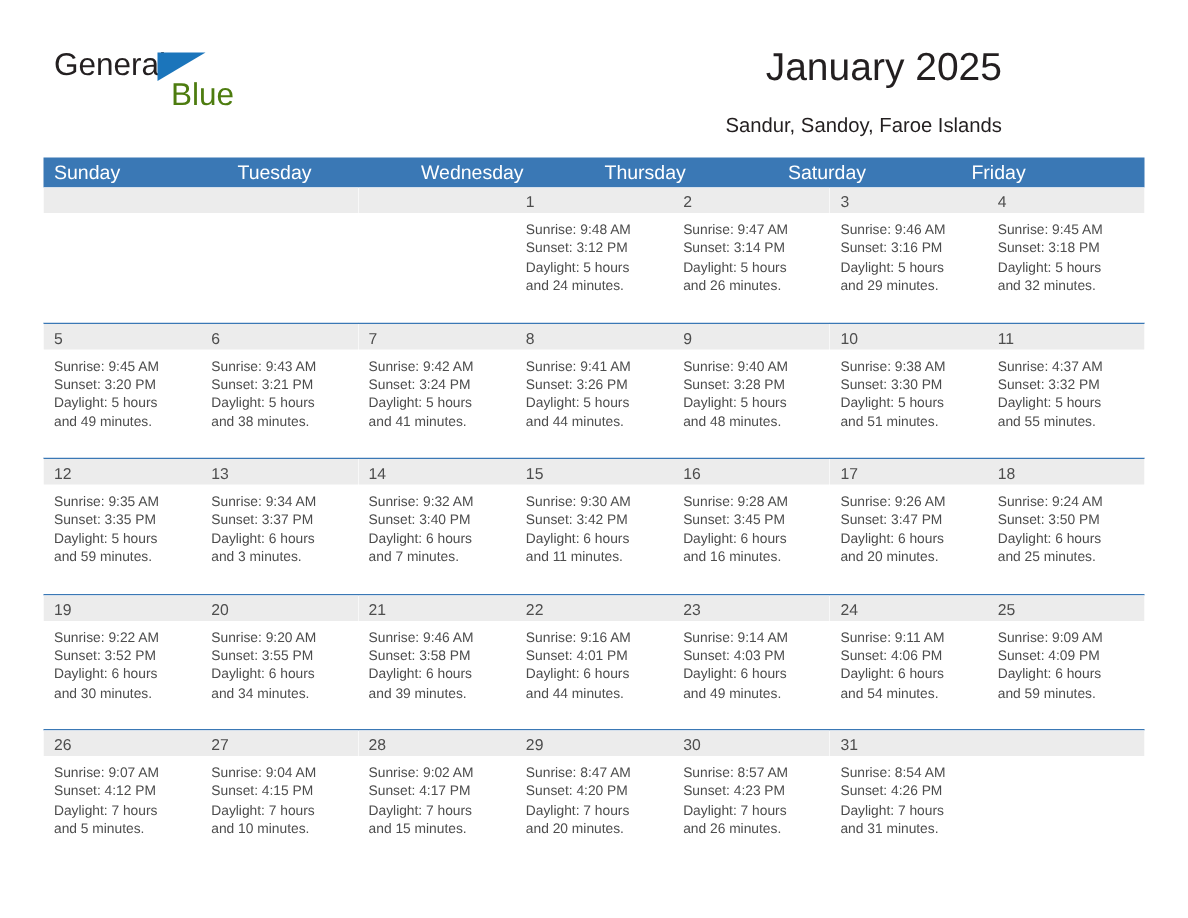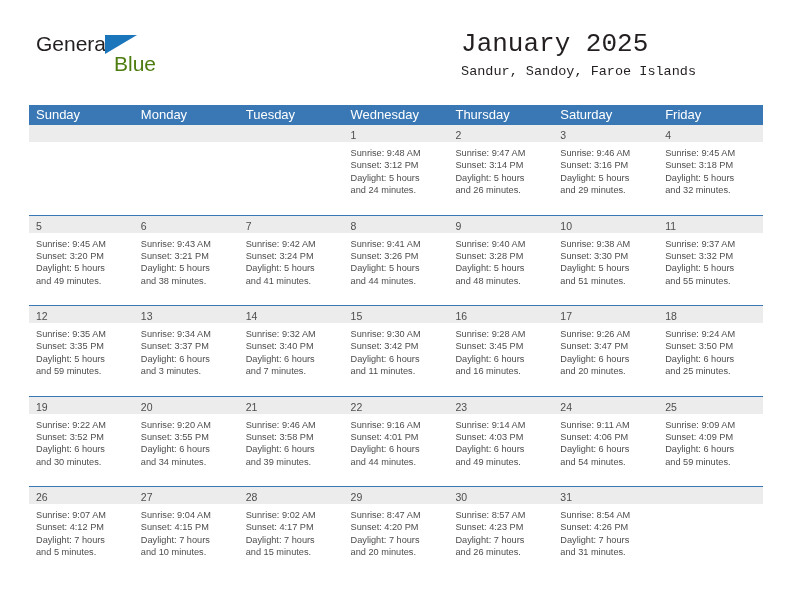--- a/index.html
+++ b/index.html
@@ -54,38 +54,37 @@
     position: absolute;
     left: 69px;
     top: 2px;
     width: 0;
     height: 0;
     border-left: 32px solid #1b75bb;
     border-bottom: 19px solid transparent;
   }
   .title-block {
     position: absolute;
-    right: 20px;
+    right: 48px;
     top: 28px;
-    text-align: left;
-    font-family: Liberation Mono, monospace;
+    text-align: right;
   }
   .cal-title {
     font-size: 26px;
     color: #231f20;
     font-weight: 400;
     line-height: 32px;
     white-space: nowrap;
   }
   .cal-subtitle {
     font-size: 13.5px;
     color: #231f20;
     font-weight: 400;
     line-height: 20px;
-    margin-top: 2px;
+    margin-top: 14px;
     white-space: nowrap;
   }
 
   
   .calendar {
     position: absolute;
     left: 29px;
     top: 105px;
     width: 734px;
   }
@@ -148,21 +147,20 @@
     </div>
     <div class="title-block">
       <div class="cal-title">January 2025</div>
       <div class="cal-subtitle">Sandur, Sandoy, Faroe Islands</div>
     </div>
   </div>
 
   <div class="calendar">
     <div class="weekdays">
         <div class="weekday">Sunday</div>
-        <div class="weekday">Monday</div>
         <div class="weekday">Tuesday</div>
         <div class="weekday">Wednesday</div>
         <div class="weekday">Thursday</div>
         <div class="weekday">Saturday</div>
         <div class="weekday">Friday</div>
       </div>
     <div>
         <div class="week">
           <div class="day empty">
             <div class="day-strip"><span class="day-num"></span></div>
@@ -261,21 +259,21 @@
             <div class="day-body">
               <div>Sunrise: 9:38 AM</div>
               <div>Sunset: 3:30 PM</div>
               <div>Daylight: 5 hours</div>
               <div>and 51 minutes.</div>
             </div>
           </div>
           <div class="day">
             <div class="day-strip"><span class="day-num">11</span></div>
             <div class="day-body">
-              <div>Sunrise: 9:37 AM</div>
+              <div>Sunrise: 4:37 AM</div>
               <div>Sunset: 3:32 PM</div>
               <div>Daylight: 5 hours</div>
               <div>and 55 minutes.</div>
             </div>
           </div>
         </div>
         <div class="week">
           <div class="day">
             <div class="day-strip"><span class="day-num">12</span></div>
             <div class="day-body">

